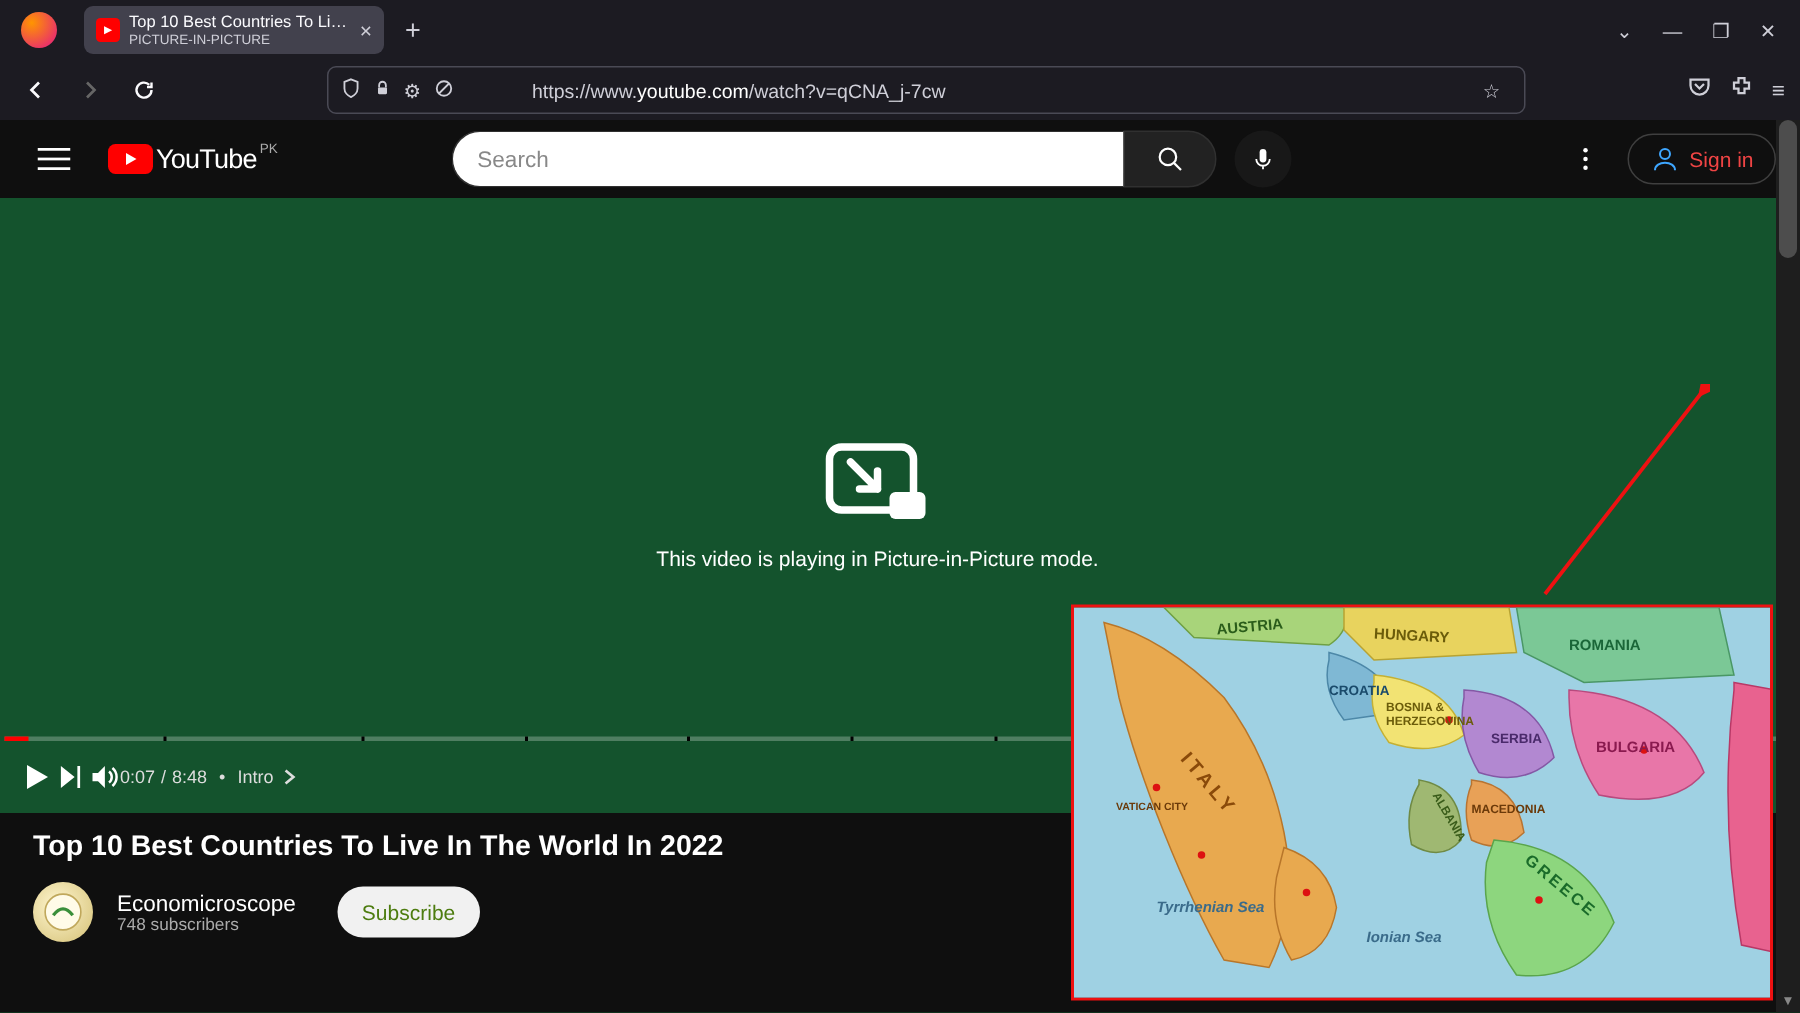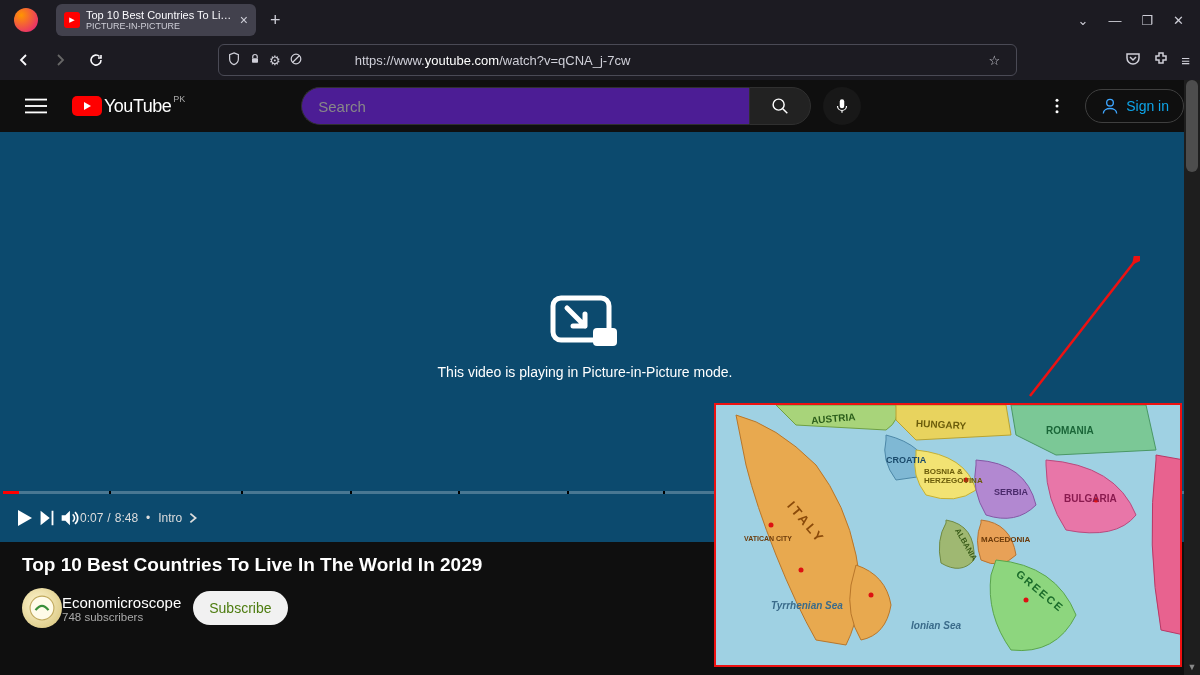--- a/index.html
+++ b/index.html
@@ -33,47 +33,47 @@
 
 .yt-header { display: flex; align-items: center; height: 52px; padding: 0 16px; background: #0f0f0f; }
 .hamburger { width: 40px; height: 40px; display: flex; align-items: center; justify-content: center; cursor: pointer; }
 .hamburger svg { width: 22px; height: 22px; }
 .yt-logo { display: flex; align-items: center; margin-left: 16px; position: relative; cursor: pointer; }
 .yt-logo-icon { width: 30px; height: 20px; background: #ff0000; border-radius: 5px; display: flex; align-items: center; justify-content: center; }
 .yt-logo-icon::after { content: ''; width: 0; height: 0; border-left: 7px solid #fff; border-top: 4px solid transparent; border-bottom: 4px solid transparent; }
 .yt-logo-text { font-size: 18px; font-weight: 400; letter-spacing: -0.5px; margin-left: 2px; }
 .yt-region { font-size: 9px; color: #aaa; position: absolute; top: -2px; right: -14px; }
 .yt-search { display: flex; align-items: center; margin-left: 130px; flex: 1; max-width: 560px; }
-.yt-search-input { flex: 1; height: 38px; background: #4c1d95; border: 1px solid #303030; border-right: none; border-radius: 20px 0 0 20px; padding: 0 16px; color: #888; font-size: 15px; display: flex; align-items: center; }
+.yt-search-input { flex: 1; height: 38px; background: #ffffff; border: 1px solid #303030; border-right: none; border-radius: 20px 0 0 20px; padding: 0 16px; color: #888; font-size: 15px; display: flex; align-items: center; }
 .yt-search-btn { width: 62px; height: 38px; background: #222222; border: 1px solid #303030; border-radius: 0 20px 20px 0; display: flex; align-items: center; justify-content: center; cursor: pointer; }
 .yt-mic { width: 38px; height: 38px; border-radius: 50%; background: #181818; display: flex; align-items: center; justify-content: center; margin-left: 12px; cursor: pointer; }
 .yt-header-right { margin-left: auto; display: flex; align-items: center; gap: 8px; }
 .yt-menu-dots { width: 40px; height: 40px; display: flex; align-items: center; justify-content: center; cursor: pointer; }
-.yt-signin { display: flex; align-items: center; gap: 6px; border: 1px solid #3f3f3f; border-radius: 18px; padding: 6px 14px; color: #0ea5e9; font-size: 14px; font-weight: 500; cursor: pointer; }
-
-
-.video-container { background: #0c4a6e; height: 410px; position: relative; margin: 0; overflow: hidden; }
+.yt-signin { display: flex; align-items: center; gap: 6px; border: 1px solid #3f3f3f; border-radius: 18px; padding: 6px 14px; color: #ef4444; font-size: 14px; font-weight: 500; cursor: pointer; }
+
+
+.video-container { background: #14532d; height: 410px; position: relative; margin: 0; overflow: hidden; }
 .video-inner { position: absolute; left: 185px; right: 215px; top: 0; bottom: 0; display: flex; flex-direction: column; align-items: center; justify-content: center; }
 .pip-icon { width: 72px; height: 56px; margin-bottom: 14px; }
 .pip-text { color: #fff; font-size: 14px; }
 
 
 .progress { position: absolute; bottom: 48px; left: 3px; right: 3px; height: 3px; background: rgba(255,255,255,0.25); }
 .progress-played { height: 100%; background: #ff0000; width: 1.3%; }
 .progress-chapters { position: absolute; inset: 0; display: flex; }
 .progress-gap { width: 2px; background: #000; height: 3px; }
 .controls { position: absolute; bottom: 0; left: 0; right: 0; height: 48px; display: flex; align-items: center; padding: 0 12px; color: #fff; }
 .ctrl-btn { cursor: pointer; display: flex; align-items: center; justify-content: center; }
 .time-display { font-size: 12px; color: #ddd; display: flex; align-items: center; gap: 4px; }
 .chapter-name { color: #ddd; }
 
 
 .below { padding: 12px 22px; }
 .video-title { font-size: 19px; font-weight: 600; margin-bottom: 12px; }
-.meta-row { display: flex; align-items: center; gap: 0; }
+.meta-row { display: flex; align-items: center; gap: 16px; }
 .avatar { width: 40px; height: 40px; border-radius: 50%; background: radial-gradient(circle at 40% 40%, #fff6d0, #d4c074); display: flex; align-items: center; justify-content: center; }
 .channel-info { display: flex; flex-direction: column; }
 .channel-name { font-size: 15px; font-weight: 500; }
 .subscribers { font-size: 11.5px; color: #aaa; }
 .subscribe-btn { background: #f1f1f1; color: #4d7c0f; border-radius: 18px; padding: 9px 16px; font-size: 14px; font-weight: 500; cursor: pointer; margin-left: 12px; }
 .action-buttons { margin-left: auto; display: flex; gap: 8px; }
 .action-btn { background: #272727; border-radius: 18px; height: 36px; padding: 0 14px; display: flex; align-items: center; gap: 6px; font-size: 14px; font-weight: 500; cursor: pointer; }
 .like-group { display: flex; }
 .like-group .left { border-radius: 18px 0 0 18px; border-right: 1px solid #444; }
 .like-group .right { border-radius: 0 18px 18px 0; padding: 0 14px; }
@@ -252,21 +252,21 @@
       <span style="margin:0 4px">•</span>
       <span class="chapter-name">Intro</span>
       <svg width="14" height="14" viewBox="0 0 16 16" fill="none" stroke="#ddd" stroke-width="2">
           <path d="M5 3l6 5-6 5"></path>
         </svg>
     </div>
   </div>
 </div>
 
 <div class="below">
-  <div class="video-title">Top 10 Best Countries To Live In The World In 2029</div>
+  <div class="video-title">Top 10 Best Countries To Live In The World In 2022</div>
   <div class="meta-row">
     <div class="avatar">
       <svg width="26" height="26" viewBox="0 0 24 24">
           <circle cx="12" cy="12" r="11" fill="#fffbe8" stroke="#c0a85c" stroke-width="1"></circle>
           <path d="M6 14 Q12 6 18 14" stroke="#3a8f3a" stroke-width="2" fill="none"></path>
         </svg>
     </div>
     <div class="channel-info">
       <div class="channel-name">Economicroscope</div>
       <div class="subscribers">748 subscribers</div>

